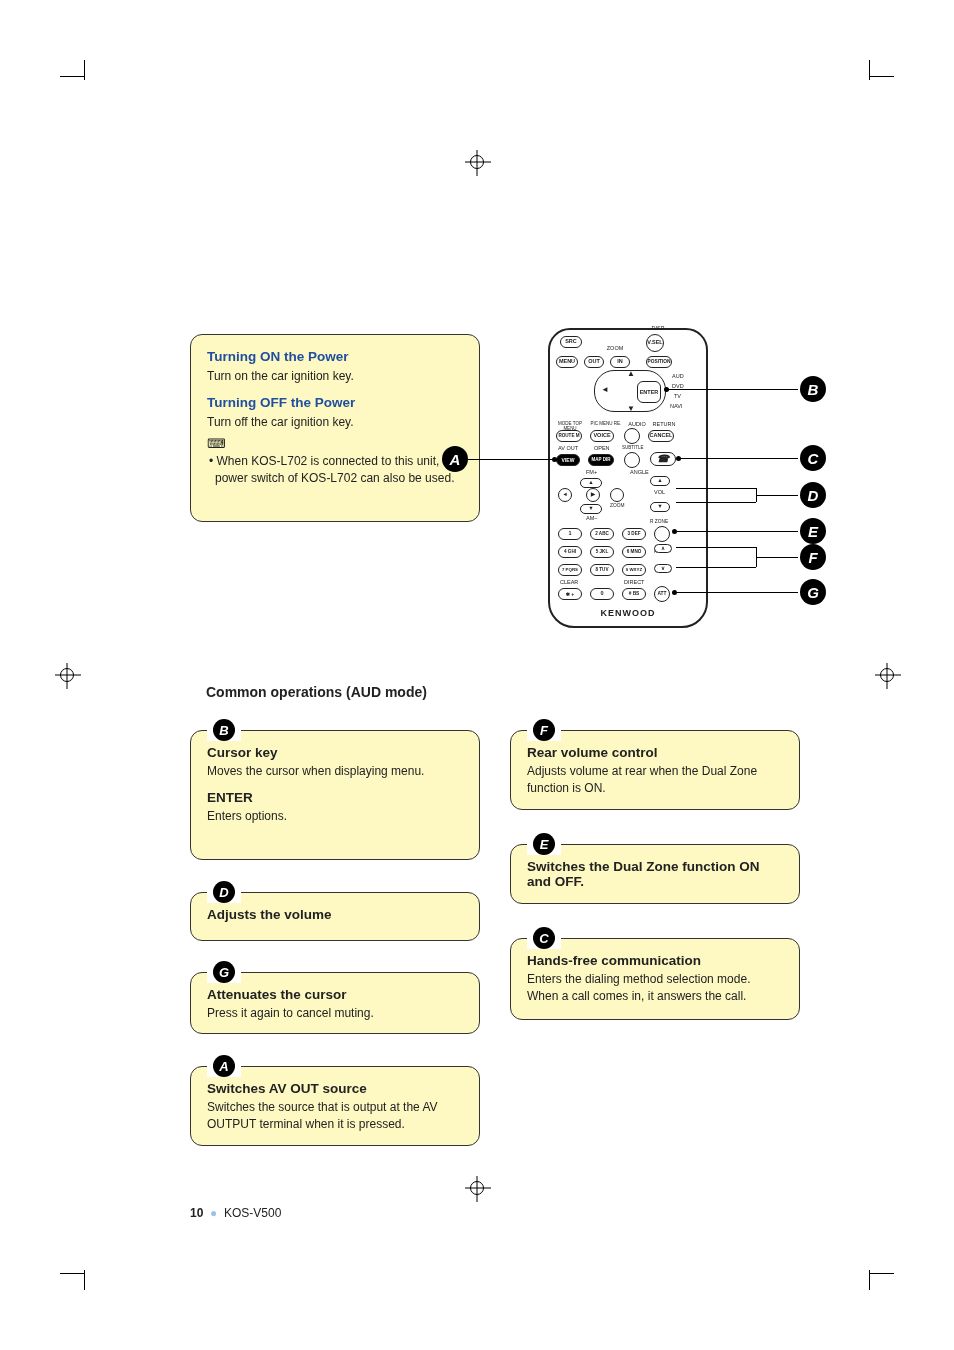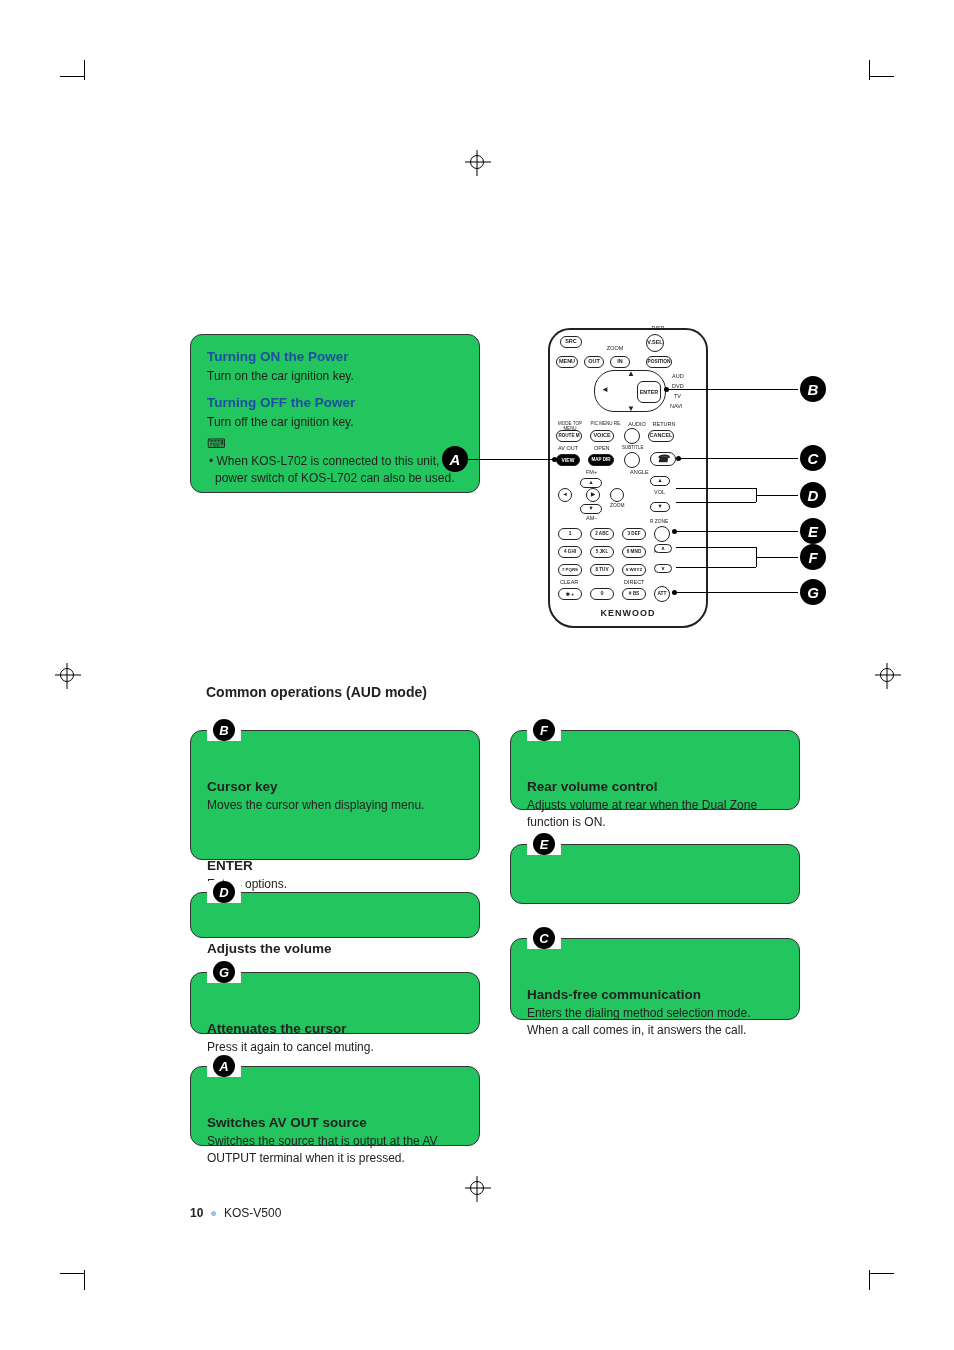--- a/index.html
+++ b/index.html
@@ -60,22 +60,22 @@
     font-weight: 700;
     color: #1f4fa0;
     -webkit-text-stroke: 0.4px #fff;
     text-shadow: 0 0 1px #fff;
   }
 
   .box {
     position: absolute;
     border: 1px solid #333;
     border-radius: 12px;
-    padding: 14px 16px 4px;
-    background:#22c55e;
+    padding: 14px 16px 33px;
+    background:#fef9c3;
   }
   .box h3 { font-size: 13.5px; font-weight:700; color:#1f4fa0; margin-bottom:4px;}
   .box p  { font-size: 12px; line-height:1.45; }
   .box .sp { height:10px;}
   .note-icon { font-size:13px; margin:4px 0 2px;}
   .note { font-size:11px; line-height:1.4; padding-left:8px; text-indent:-6px;}
 
   .box-power { top: 254px; left: 100px; width: 290px; }
 
   .section-head {
@@ -95,21 +95,21 @@
   .left-col { left:100px; width:290px;}
   .right-col { left:420px; width:290px;}
 
   .badge-top {
     position:absolute;
     top:-12px; left:16px;
     background:#fff;
     padding:0 6px;
   }
 
-  .box-h { font-size:13.5px; font-weight:700; margin-bottom:3px;margin-top:34px;}
+  .box-h { font-size:13.5px; font-weight:700; margin-bottom:3px;}
 
   .footer {
     position:absolute;
     bottom: 50px; left: 100px;
     font-size:12px;
   }
   .footer b{font-weight:700;}
 
   
   .diagram {
@@ -340,20 +340,21 @@
   </div>
 
   <div class="box right-col" style="top:650px; height:80px;">
     <div class="badge-top"><span class="badge">F</span></div>
     <div class="box-h">Rear volume control</div>
     <p>Adjusts volume at rear when the Dual Zone function is ON.</p>
   </div>
 
   <div class="box right-col" style="top:764px; height:60px;">
     <div class="badge-top"><span class="badge">E</span></div>
+    <div class="box-h">Switches the Dual Zone function ON and OFF.</div>
   </div>
 
   <div class="box right-col" style="top:858px; height:82px;">
     <div class="badge-top"><span class="badge">C</span></div>
     <div class="box-h">Hands-free communication</div>
     <p>Enters the dialing method selection mode.</p>
     <p>When a call comes in, it answers the call.</p>
   </div>
 
   <div class="footer">

